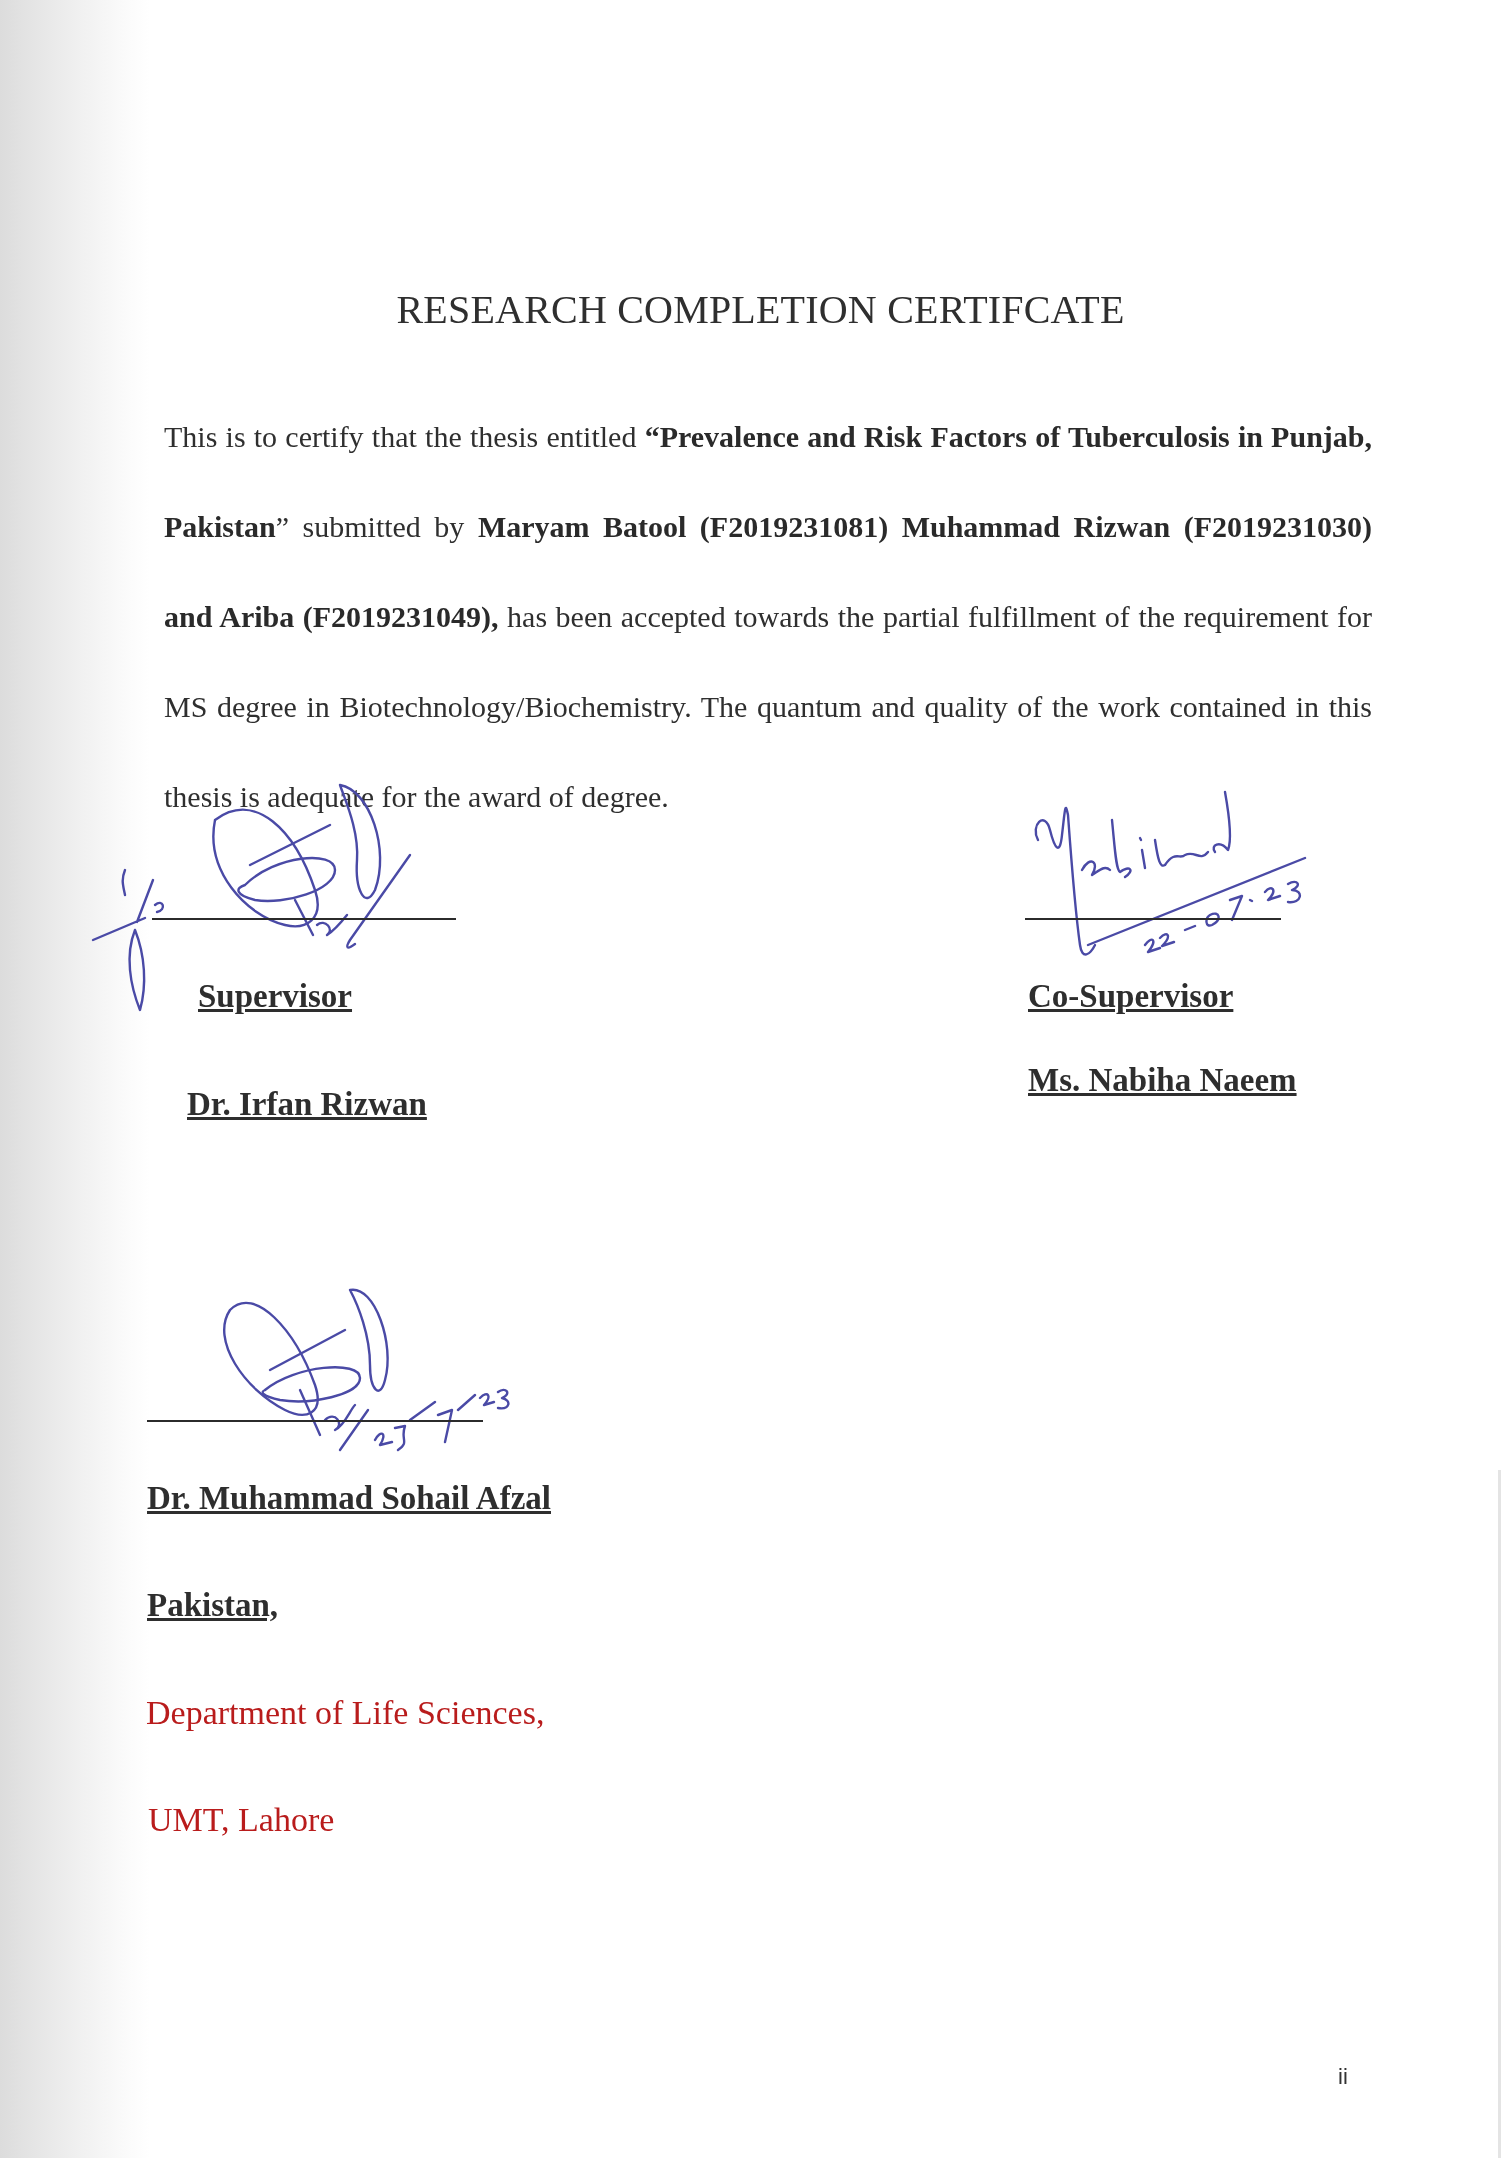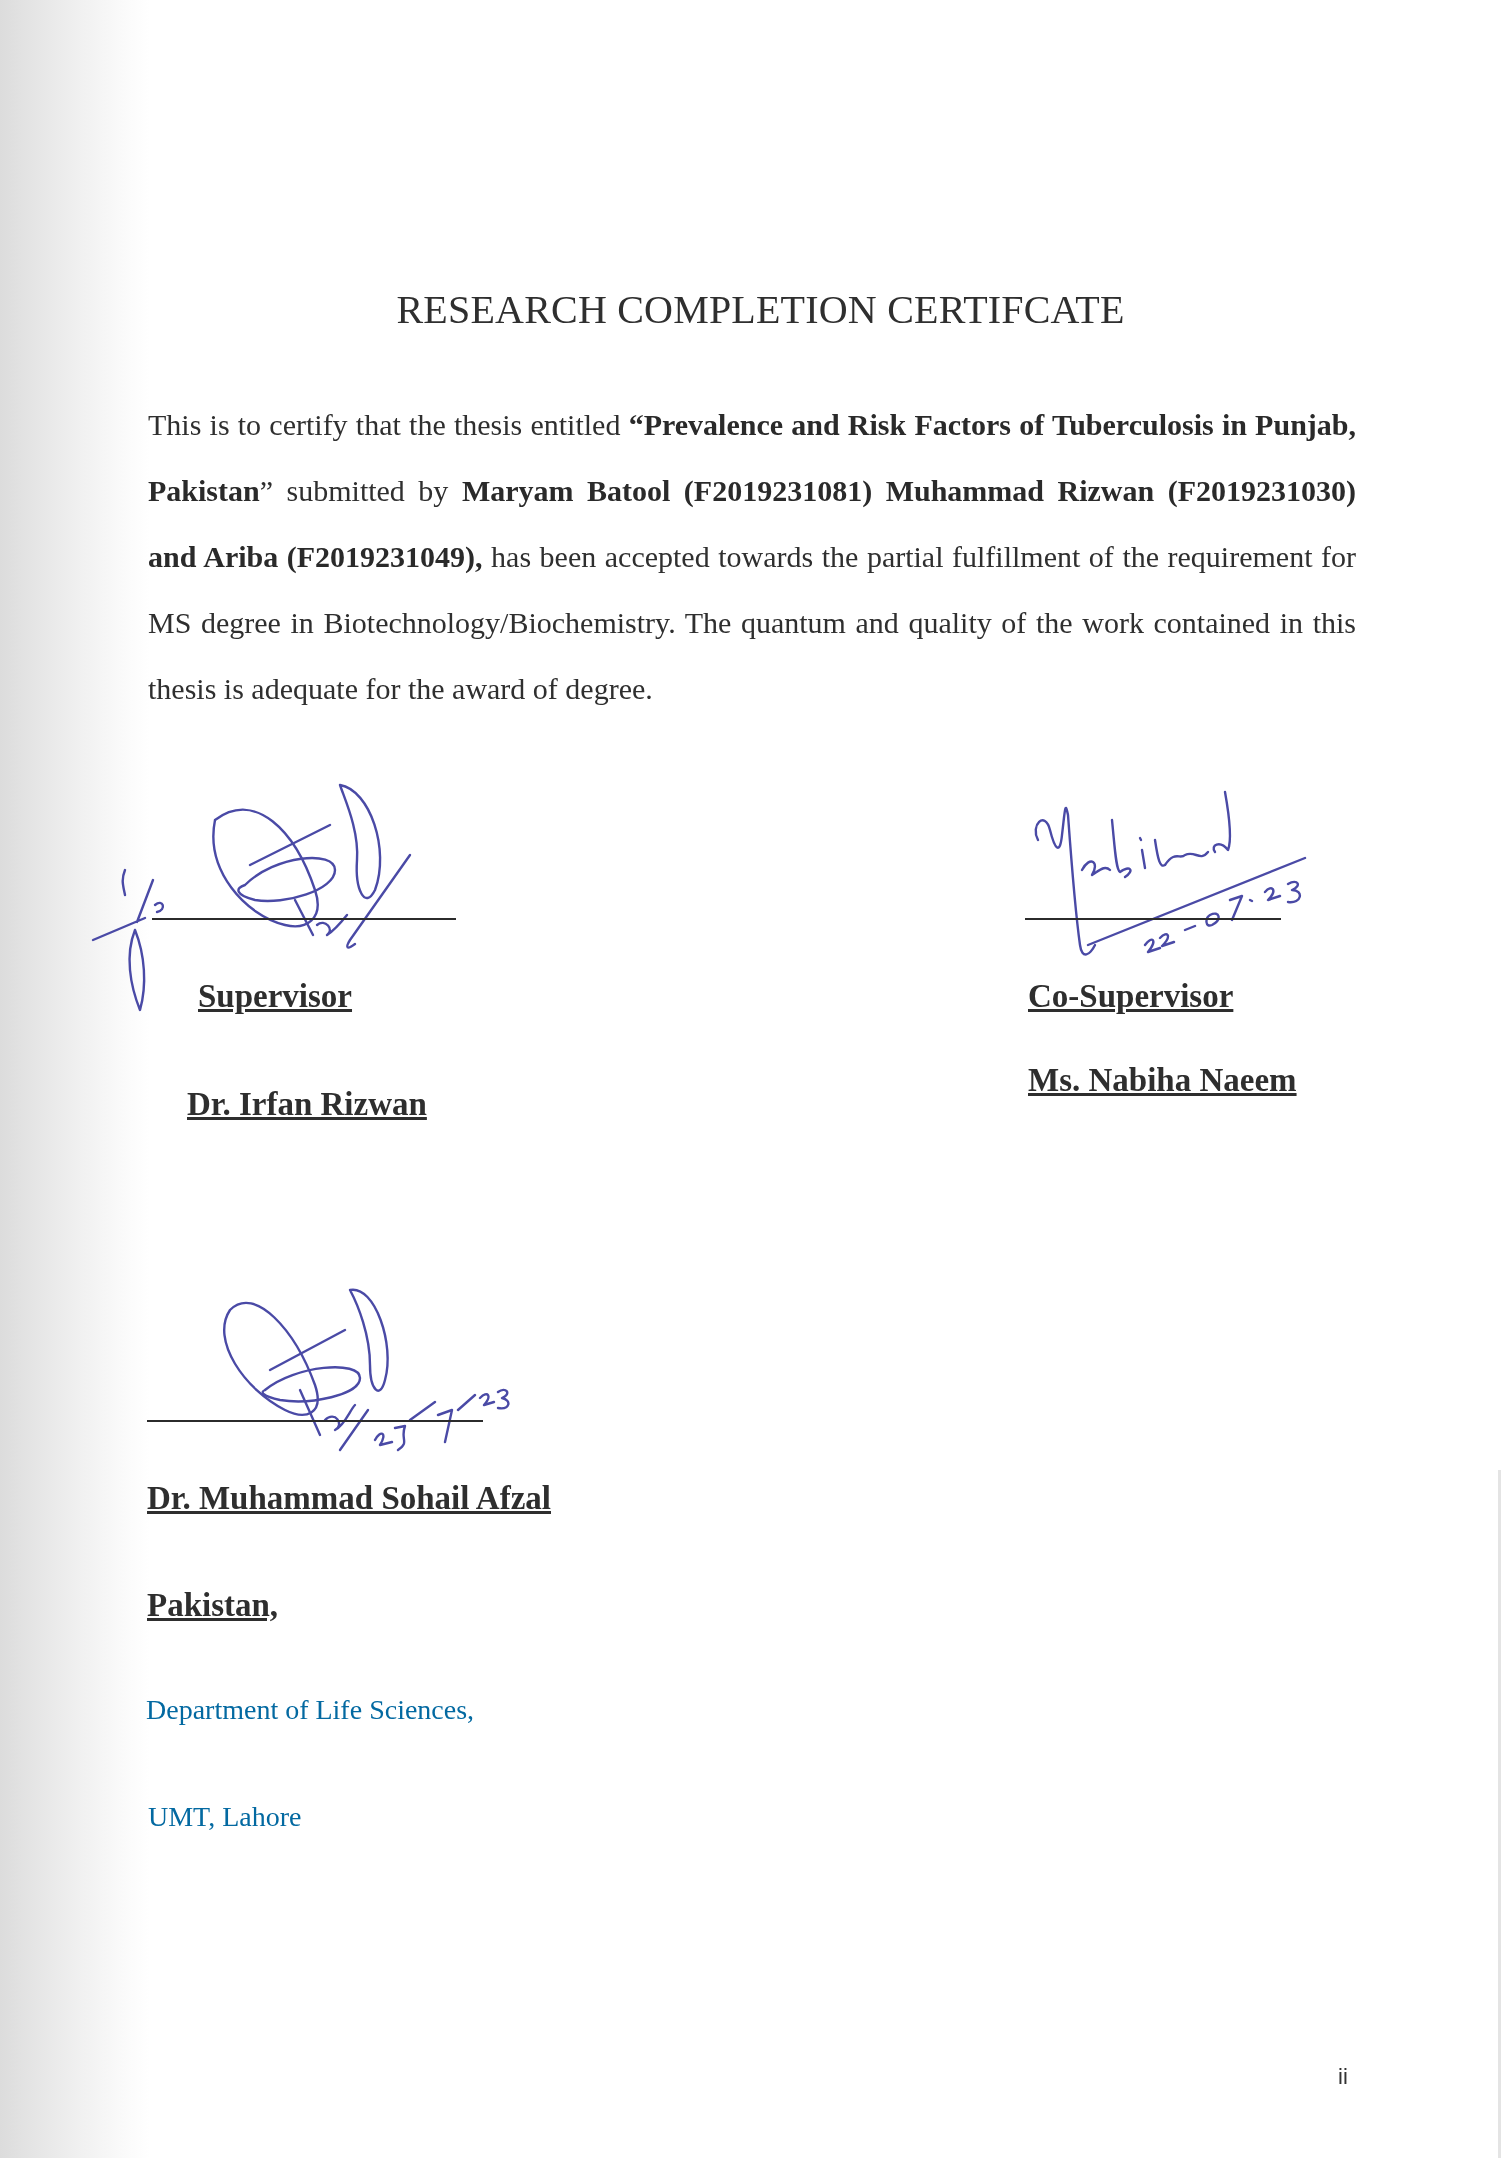--- a/index.html
+++ b/index.html
@@ -33,25 +33,25 @@
     top: 278px;
     text-align: center;
     font-size: 40px;
     font-weight: normal;
     letter-spacing: 0.2px;
     color: #2f2f2f;
     margin: 8px;
   }
   .body-text {
     position: absolute;
-    left: 148px;
+    left: 164px;
     width: 1208px;
     top: 392px;
     font-size: 30px;
-    line-height: 66px;
+    line-height: 90px;
     text-align: justify;
     text-align-last: left;
     margin: 0;
     color: #2f2f2f;
   }
   .body-text b { font-weight: bold; color: #2a2a2a; }
 
   .sig-line {
     position: absolute;
     height: 2px;
@@ -60,23 +60,23 @@
   .label {
     position: absolute;
     font-size: 33px;
     font-weight: bold;
     color: #2e2e2e;
     white-space: nowrap;
     text-decoration: underline;
   }
   .plain {
     position: absolute;
-    font-size: 28px;
+    font-size: 34px;
     font-weight: normal;
-    color: #0369a1;
+    color: #b91c1c;
     white-space: nowrap;
   }
   .page-number {
     position: absolute;
     left: 1338px;
     top: 2064px;
     font-family: "Liberation Sans", "DejaVu Sans", sans-serif;
     font-size: 22px;
     color: #333;
     text-align: center;

